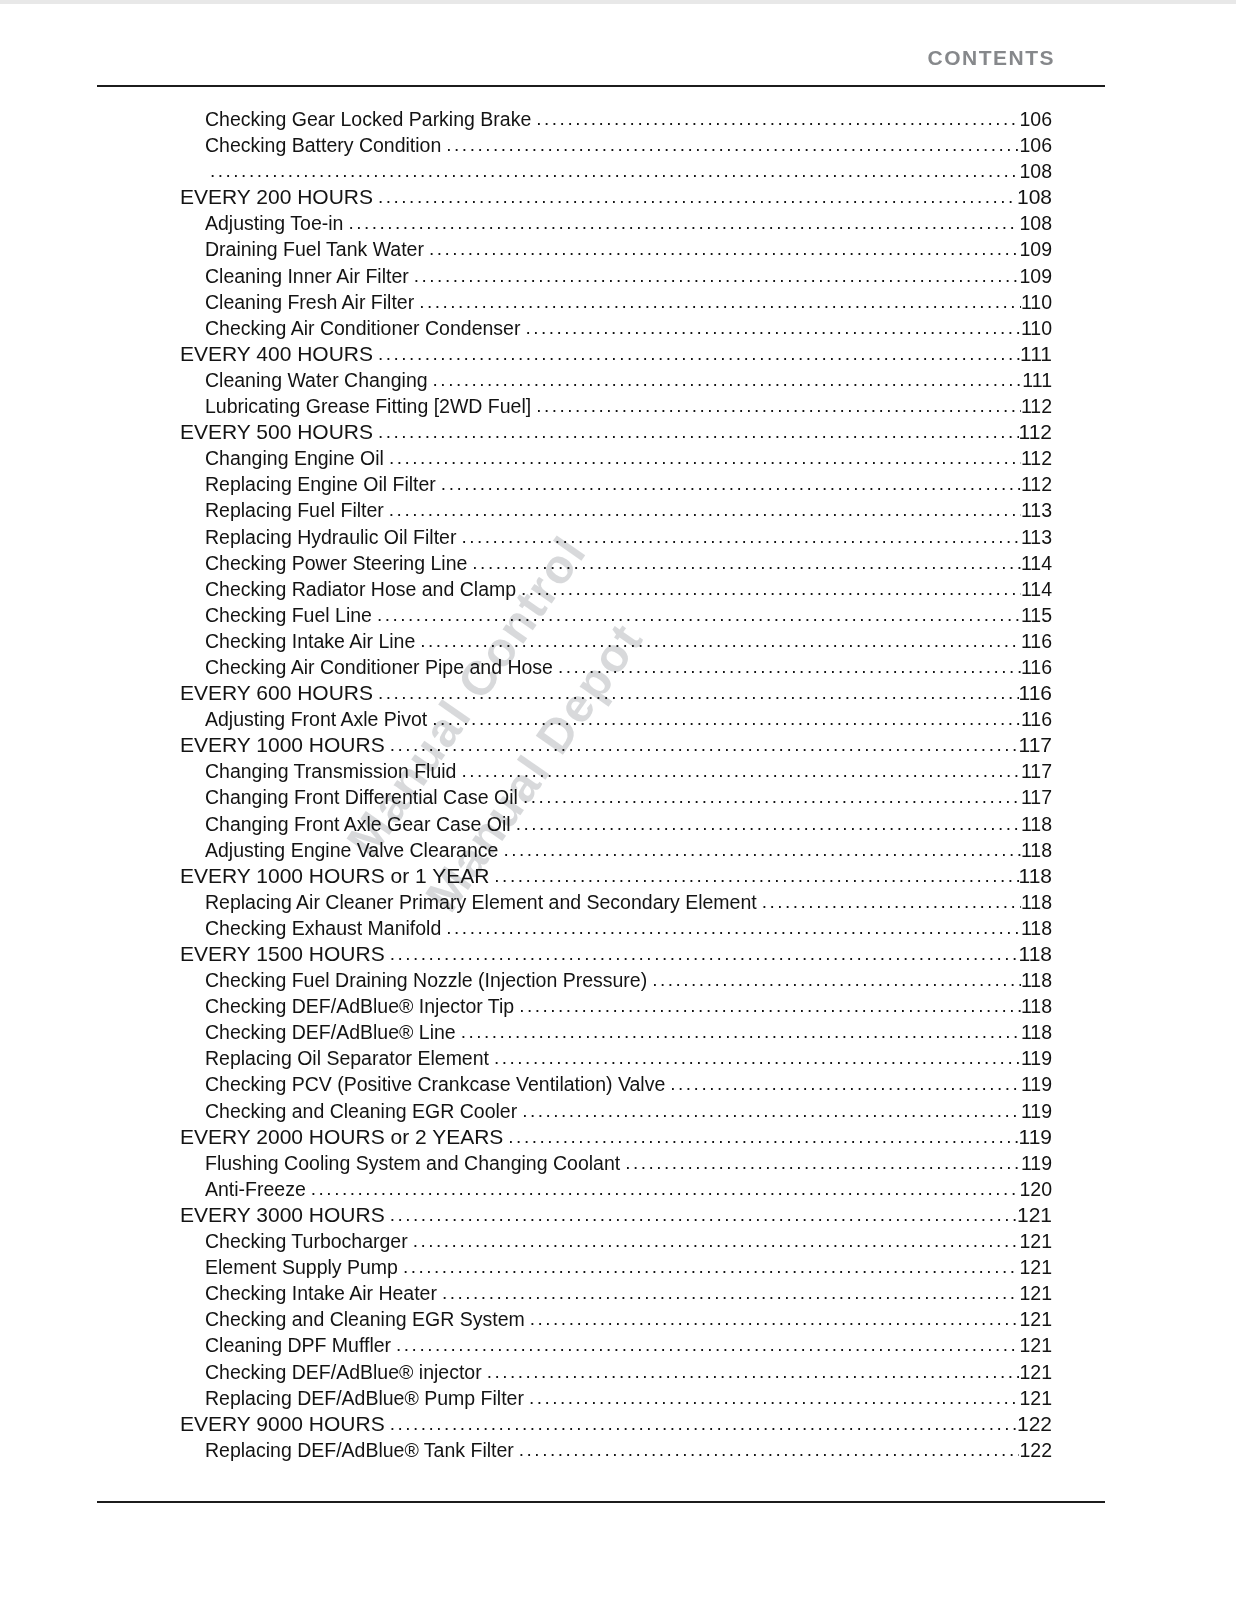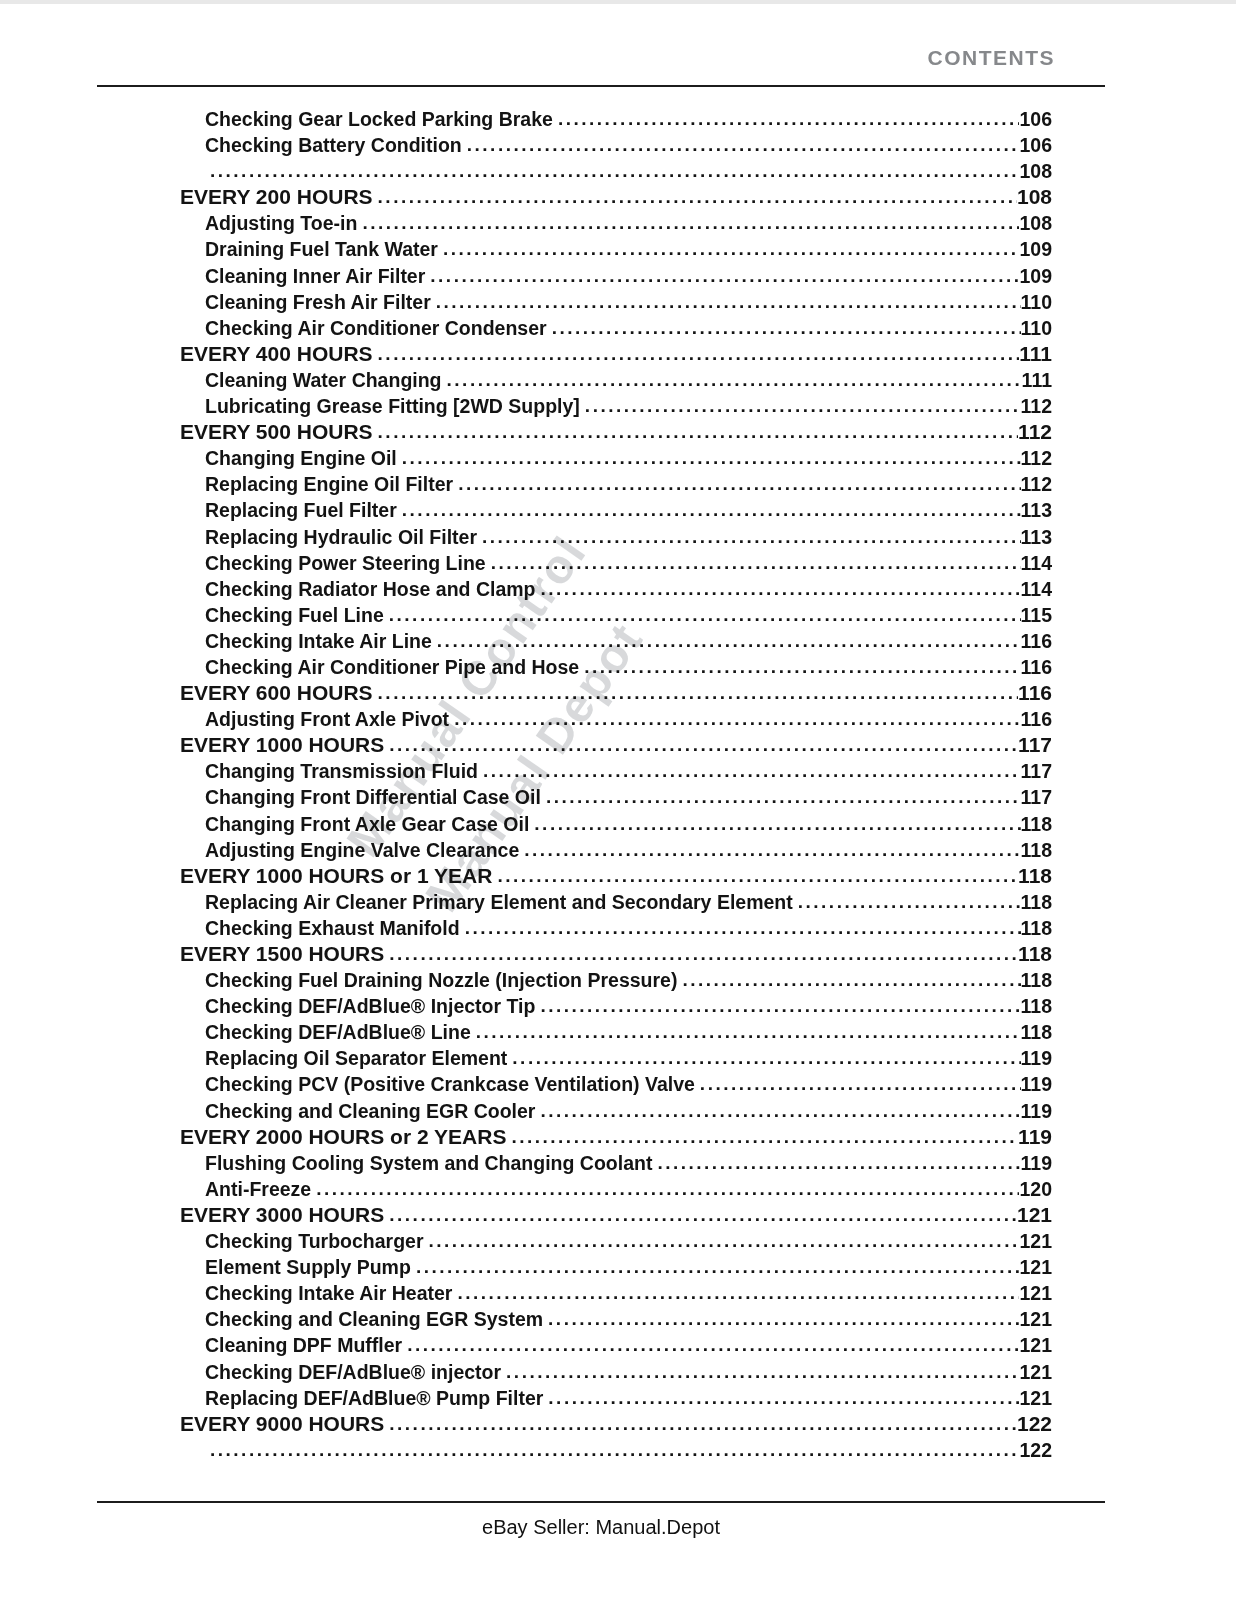--- a/index.html
+++ b/index.html
@@ -49,21 +49,20 @@
     left: 97px;
     width: 1008px;
   }
   .toc-row {
     display: flex;
     align-items: flex-end;
     height: 26.1px;
     line-height: 26.1px;
     padding-right: 53px;
     white-space: nowrap;
-    font-weight: bold;
   }
   .toc-row.lvl1 {
     padding-left: 83px;
     font-size: 21px;
   }
   .toc-row.lvl2 {
     padding-left: 108px;
     font-size: 19.5px;
   }
   .toc-label { white-space: nowrap; }
@@ -175,21 +174,21 @@
         <span class="toc-label">EVERY 400 HOURS</span>
         <span class="toc-dots">........................................................................................................................................................................................................</span>
         <span class="toc-page">111</span>
       </div>
       <div class="toc-row lvl2">
         <span class="toc-label">Cleaning Water Changing</span>
         <span class="toc-dots">........................................................................................................................................................................................................</span>
         <span class="toc-page">111</span>
       </div>
       <div class="toc-row lvl2">
-        <span class="toc-label">Lubricating Grease Fitting [2WD Supply]</span>
+        <span class="toc-label">Lubricating Grease Fitting [2WD Fuel]</span>
         <span class="toc-dots">........................................................................................................................................................................................................</span>
         <span class="toc-page">112</span>
       </div>
       <div class="toc-row lvl1">
         <span class="toc-label">EVERY 500 HOURS</span>
         <span class="toc-dots">........................................................................................................................................................................................................</span>
         <span class="toc-page">112</span>
       </div>
       <div class="toc-row lvl2">
         <span class="toc-label">Changing Engine Oil</span>
@@ -375,23 +374,21 @@
         <span class="toc-label">Replacing DEF/AdBlue® Pump Filter</span>
         <span class="toc-dots">........................................................................................................................................................................................................</span>
         <span class="toc-page">121</span>
       </div>
       <div class="toc-row lvl1">
         <span class="toc-label">EVERY 9000 HOURS</span>
         <span class="toc-dots">........................................................................................................................................................................................................</span>
         <span class="toc-page">122</span>
       </div>
       <div class="toc-row lvl2">
+        <span class="toc-label">Replacing DEF/AdBlue® Tank Filter</span>
         <span class="toc-dots">........................................................................................................................................................................................................</span>
         <span class="toc-page">122</span>
       </div>
     </div>
 
   <div class="rule rule-bottom"></div>
-  <div class="footer">
-    <span class="footer-text">eBay Seller: Manual.Depot</span>
-  </div>
 
 </div>
 
 </body></html>

